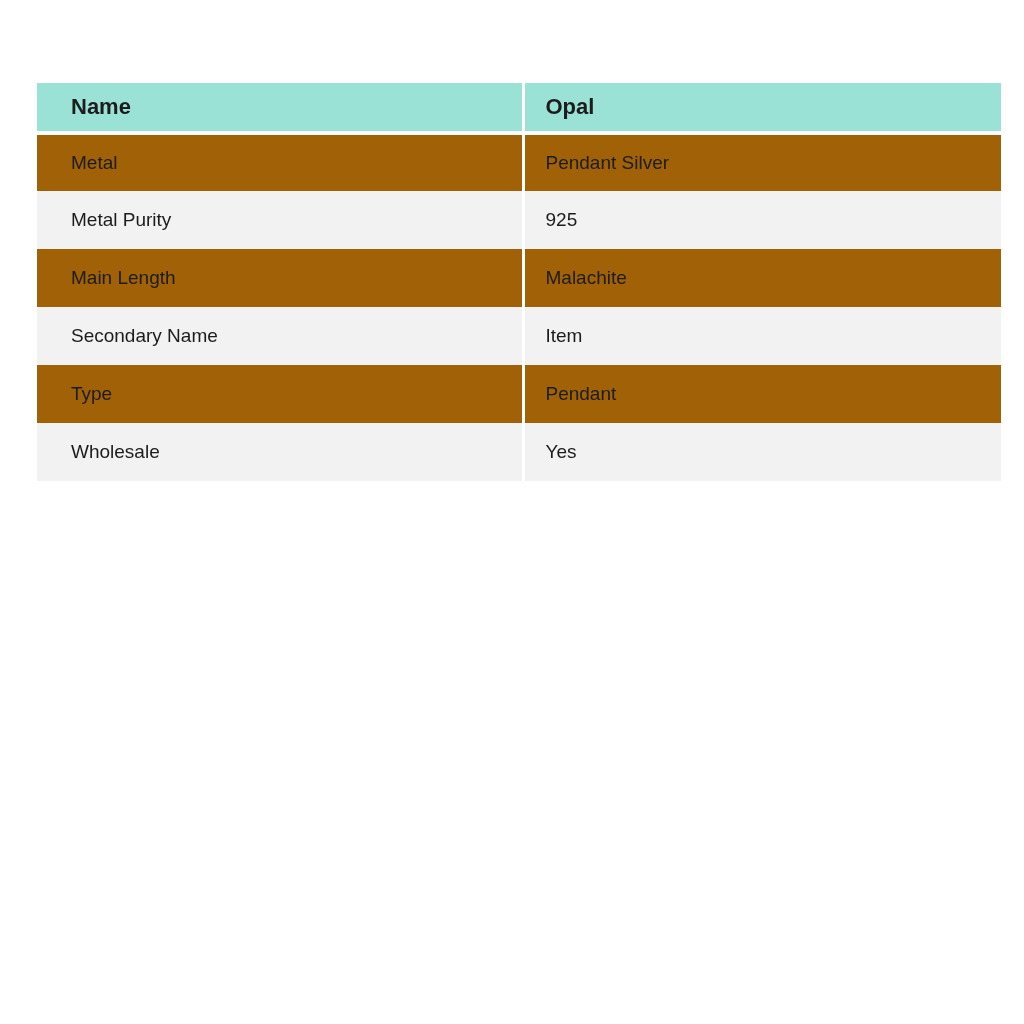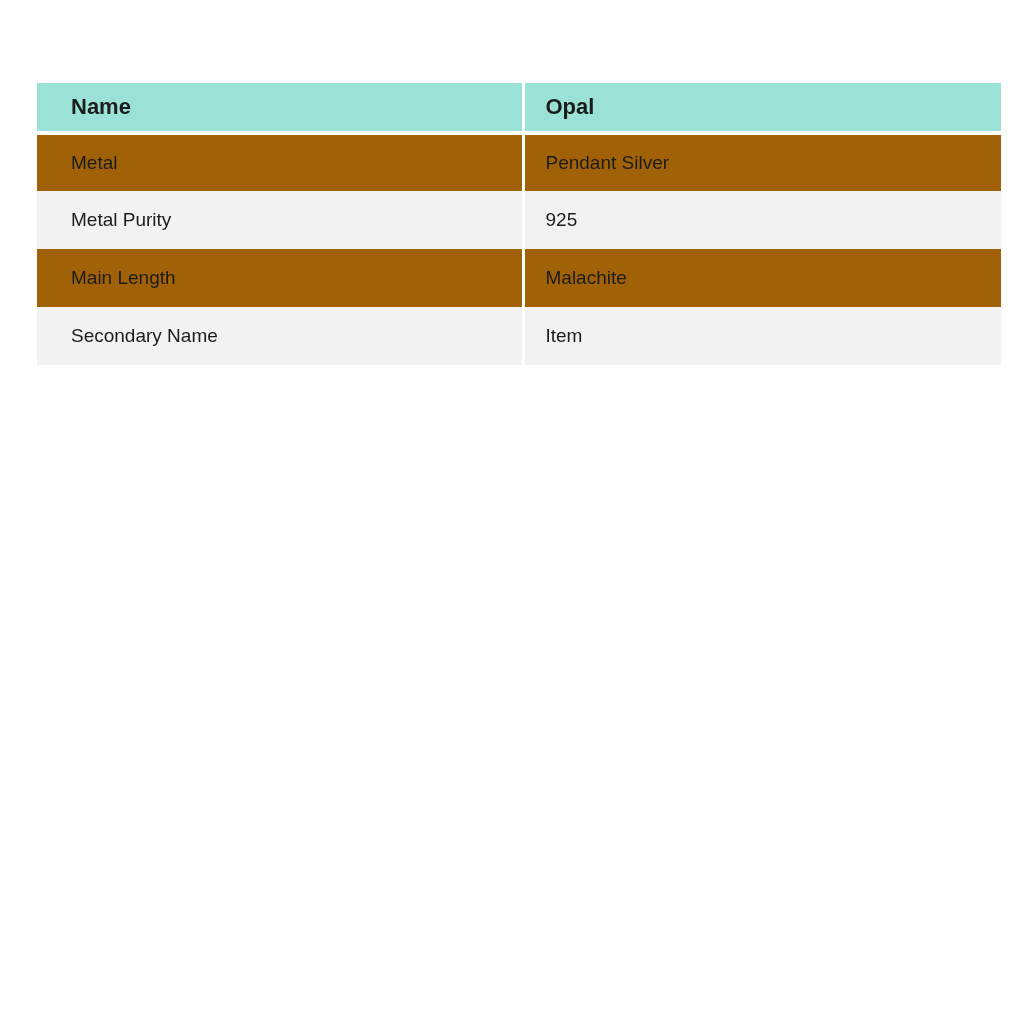--- a/index.html
+++ b/index.html
@@ -84,15 +84,23 @@
         <td class="value-cell">925</td>
       </tr>
       <tr>
         <td class="name-cell">Main Length</td>
         <td class="value-cell">Malachite</td>
       </tr>
       <tr>
         <td class="name-cell">Secondary Name</td>
         <td class="value-cell">Item</td>
       </tr>
+      <tr>
+        <td class="name-cell">Type</td>
+        <td class="value-cell">Pendant</td>
+      </tr>
+      <tr>
+        <td class="name-cell">Wholesale</td>
+        <td class="value-cell">Yes</td>
+      </tr>
     </tbody>
   </table>
 </div>
 
 </body></html>

